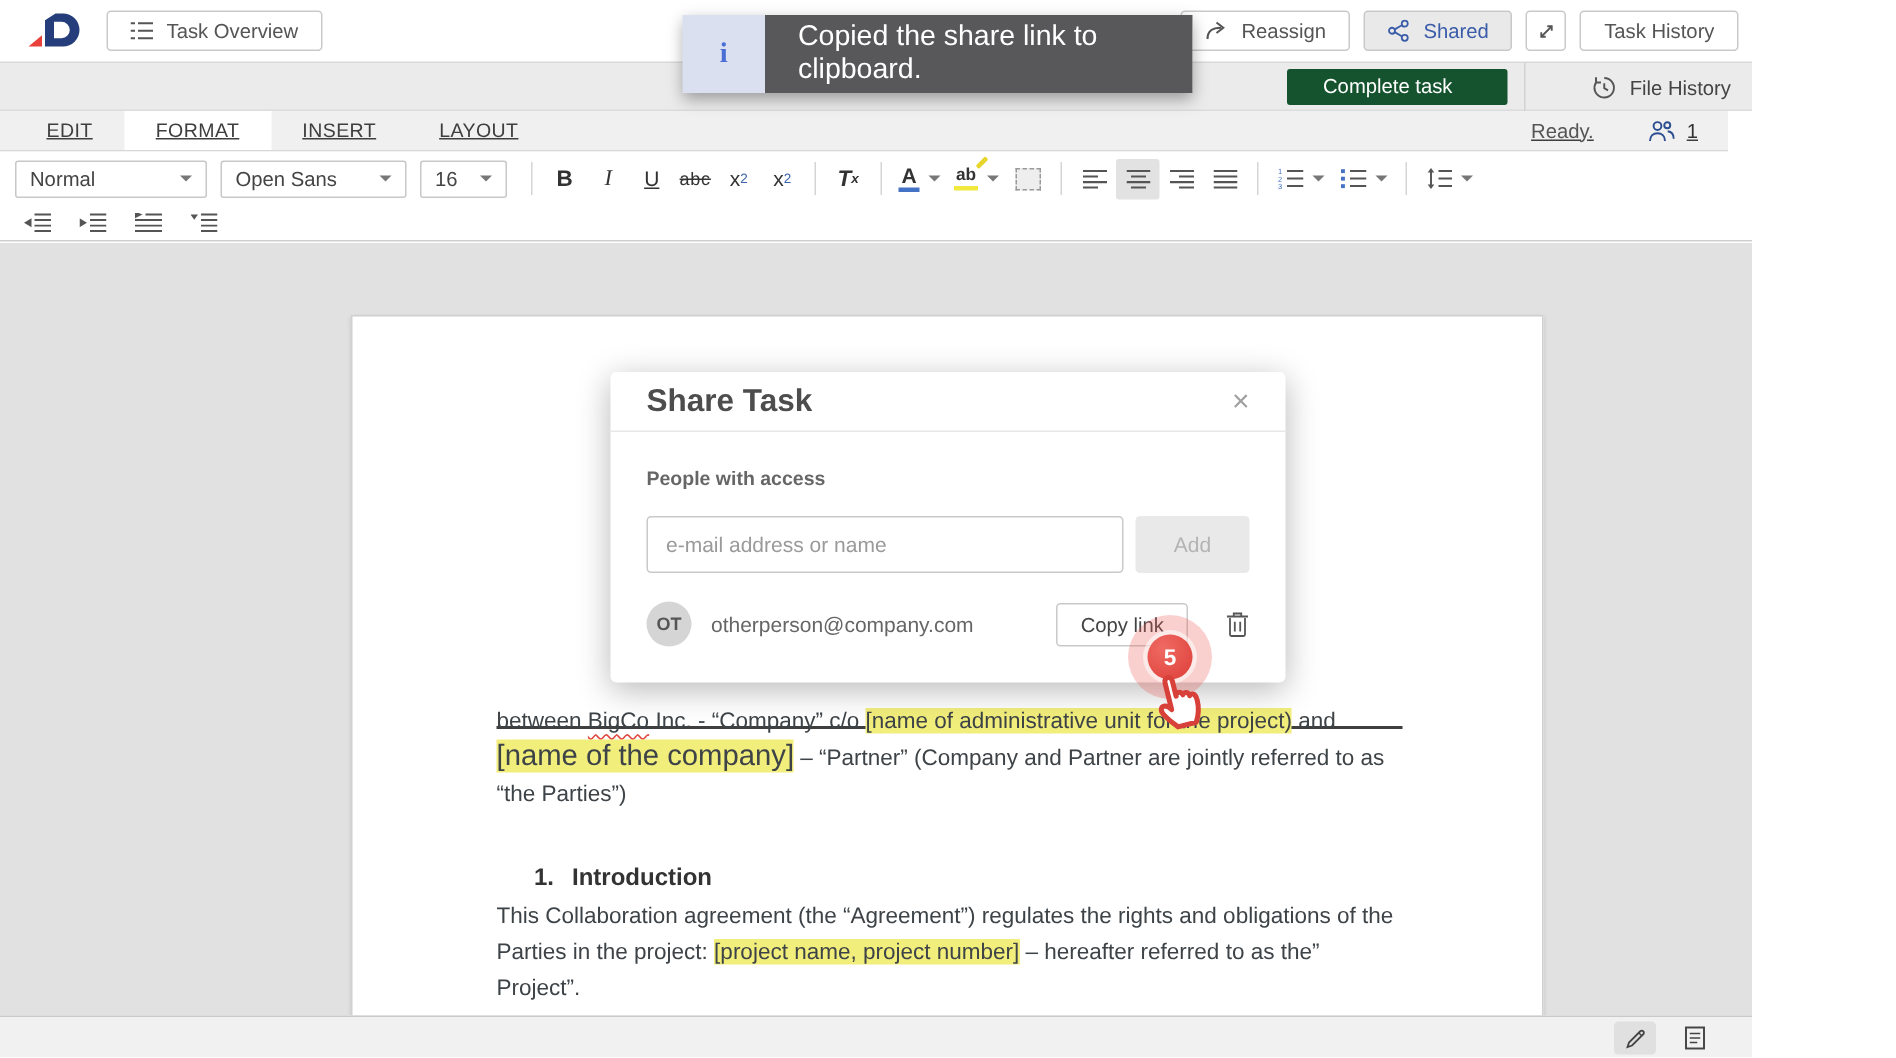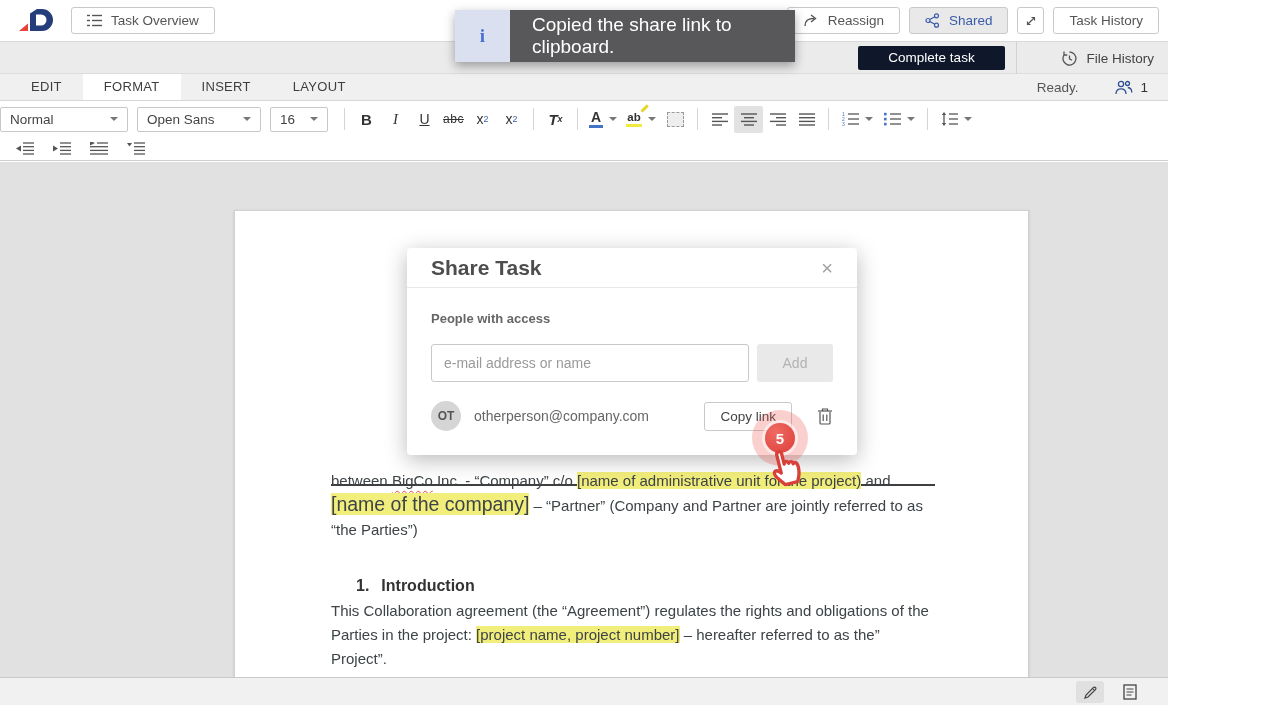--- a/index.html
+++ b/index.html
@@ -24,39 +24,39 @@
   .toast { position:absolute; left:455px; top:10px; width:340px; height:52px; display:flex; z-index:60;
            box-shadow:0 4px 10px rgba(0,0,0,.35); }
   .toast-ic { width:55px; background:#dbe0f1; color:#4a6fd4; display:flex; align-items:center;
               justify-content:center; font-size:19px; font-weight:bold; font-family:"Liberation Serif",serif; }
   .toast-msg { flex:1; background:#58585a; color:#fff; display:flex; align-items:center;
                padding-left:22px; font-size:19px; }
 
   
   .actionbar { position:absolute; top:42px; left:0; right:0; height:32px; background:#ebebeb;
                border-bottom:1px solid #dcdcdc; z-index:10; }
-  .complete { position:absolute; right:163px; top:4px; width:147px; height:24px; background:#0f172a;
-              color:#fff; font-size:13.5px; border:none; border-radius:2px; text-align:center; line-height:24px; }
+  .complete { position:absolute; right:163px; top:4px; width:147px; height:24px; background:#14532d;
+              color:#fff; font-size:13.5px; border:none; border-radius:2px; text-align:left; line-height:24px;padding-left:24px; }
   .ab-div { position:absolute; right:151px; top:0; width:1px; height:32px; background:#d2d2d2; }
   .file-history { position:absolute; right:14px; top:0; height:32px; display:flex; align-items:center;
                   gap:8px; color:#444; font-size:13.5px; }
 
   
-  .menubar { position:absolute; top:74px; left:0; right:0; height:27px; background:#f0f0f0;
-             border-bottom:1px solid #d8d8d8; display:flex; align-items:stretch; font-size:13px; color:#3e3e3e; }
+  .menubar { position:absolute; top:74px; left:0; right:16px; height:27px; background:#f0f0f0;
+             border-bottom:1px solid #d8d8d8; display:flex; align-items:stretch; font-size:13px; color:#3e3e3e;text-decoration:underline; }
   .menubar .mi { padding:0 21px; line-height:26px; letter-spacing:.3px; }
   .menubar .mi:first-child { margin-left:10px; }
   .menubar .mi.active { background:#fff; }
   .menu-right { margin-left:auto; display:flex; align-items:center; margin-right:20px; gap:7px; }
   .status-txt { color:#555; font-size:13.5px; margin-right:28px; }
   .presence-count { color:#333; font-size:13.5px; }
 
   
   .toolbar { position:absolute; top:101px; left:0; right:0; height:36px; background:#fff;
-             display:flex; align-items:center; padding-left:0; }
+             display:flex; align-items:center; padding-left:10px; }
   .select { border:1px solid #c8c8c8; border-radius:2px; height:25px; display:flex; align-items:center;
             justify-content:space-between; padding:0 9px; color:#444; font-size:13.5px; margin-right:9px; background:#fff; }
   .caret { width:0; height:0; border-left:4px solid transparent; border-right:4px solid transparent;
            border-top:4px solid #777; display:inline-block; margin-left:6px; }
   .tb-div { width:1px; height:22px; background:#d5d5d5; margin:0 7px; flex:none; }
   .tbtn { min-width:29px; height:27px; display:inline-flex; align-items:center; justify-content:center;
           color:#333; font-size:14px; border-radius:2px; flex:none; }
   .tbtn.active { background:#e2e2e2; }
   .tbtn sup { font-size:9px; color:#3c64ad; }
   .tbtn sub { font-size:9px; color:#3c64ad; }

